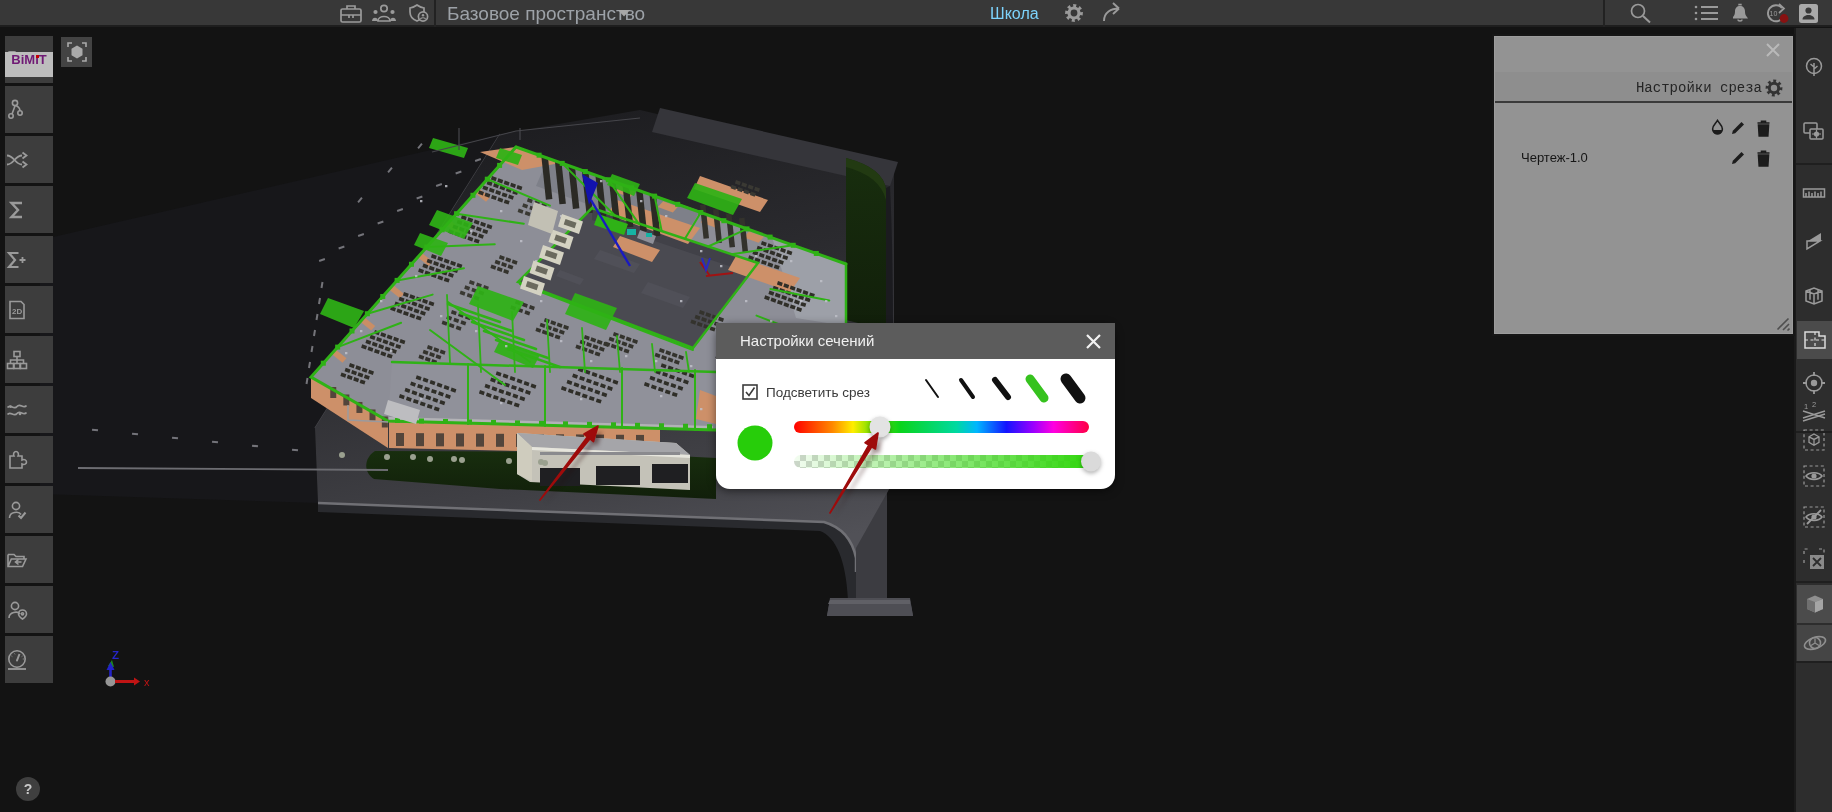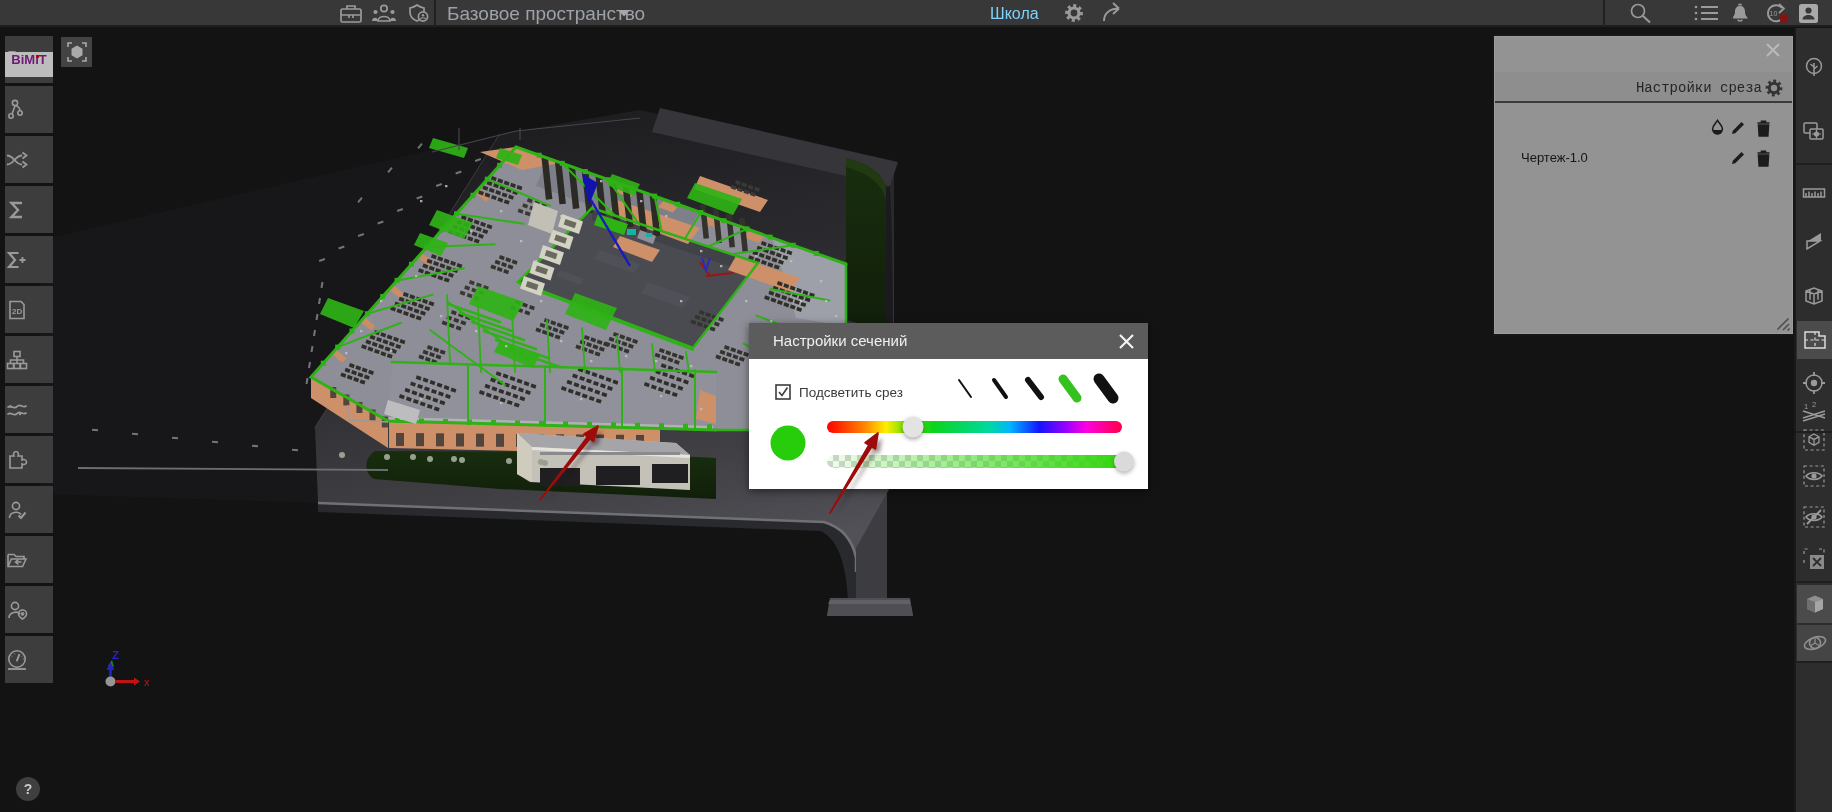--- a/index.html
+++ b/index.html
@@ -23,22 +23,22 @@
   #panel { position:absolute; left:1494px; top:36px; width:299px; height:298px; background:#939393;
      border:1px solid #9c9c9c; box-shadow:0 0 0 2px #161616; z-index:40; }
   #panelhead { position:absolute; left:0; top:0; width:100%; height:35px; background:#3f3f3f;
      color:#b4b4b4; font-size:16px; line-height:35px; padding-left:13px; }
   #panelx { position:absolute; right:10px; top:4px; width:18px; height:18px; }
   #panelstrip { position:absolute; left:0; top:35px; width:100%; height:31px; background:#8e8e8e;
      border-bottom:2px solid #3a3a3a; color:#252525; font-size:14px; }
   #panelstrip span { position:absolute; right:30px; top:8px;font-family:Liberation Mono, monospace; }
   .prow { position:absolute; left:0; width:100%; height:30px; font-size:13px; color:#161616; line-height:30px; }
   .prow .nm { position:absolute; left:26px; }
-  #dlg { position:absolute; left:749px; top:323px; width:399px; height:166px; background:#fff; z-index:35;
-     box-shadow:0 2px 8px rgba(0,0,0,0.5); }
+  #dlg { position:absolute; left:716px; top:323px; width:399px; height:166px; background:#fff; z-index:35;
+     box-shadow:0 2px 8px rgba(0,0,0,0.5);border-radius:14px; }
   #dlghead { position:absolute; left:0; top:0; width:100%; height:36px; background:#5c5c5c; color:#f0f0f0;
      font-size:15px; line-height:36px; padding-left:24px; }
   #helpq { position:absolute; left:16px; top:777px; width:24px; height:24px; border-radius:50%;
      background:#3f3f3f; color:#c9c9c9; font-size:14px; font-weight:bold; text-align:center; line-height:24px; z-index:20; }
 </style>
 </head>
 <body>
 <svg id="scene" class="abs" style="left:0;top:0;z-index:5" width="1832" height="812" viewBox="0 0 1832 812">
     <defs>
  <linearGradient id="slabg" x1="0" y1="0" x2="0.25" y2="1">

